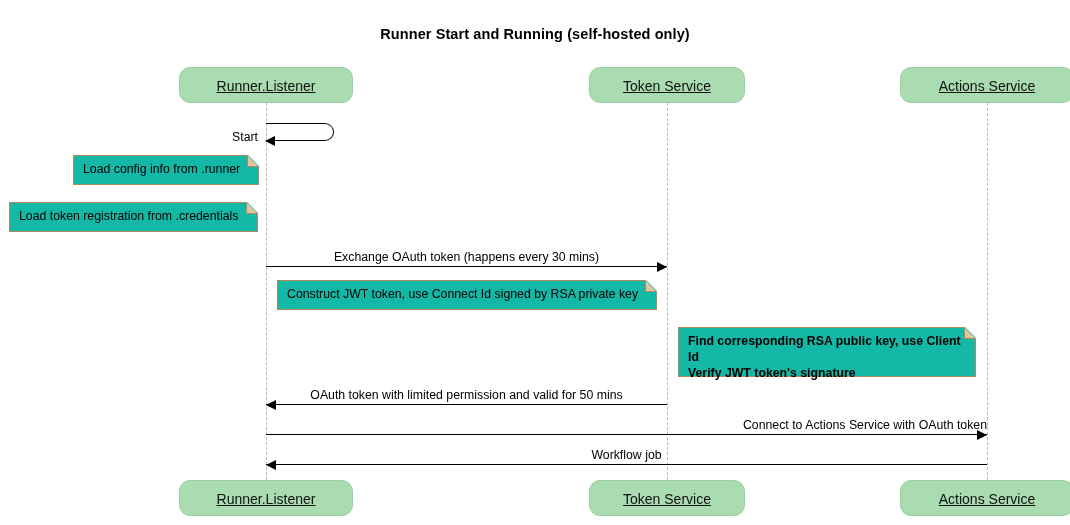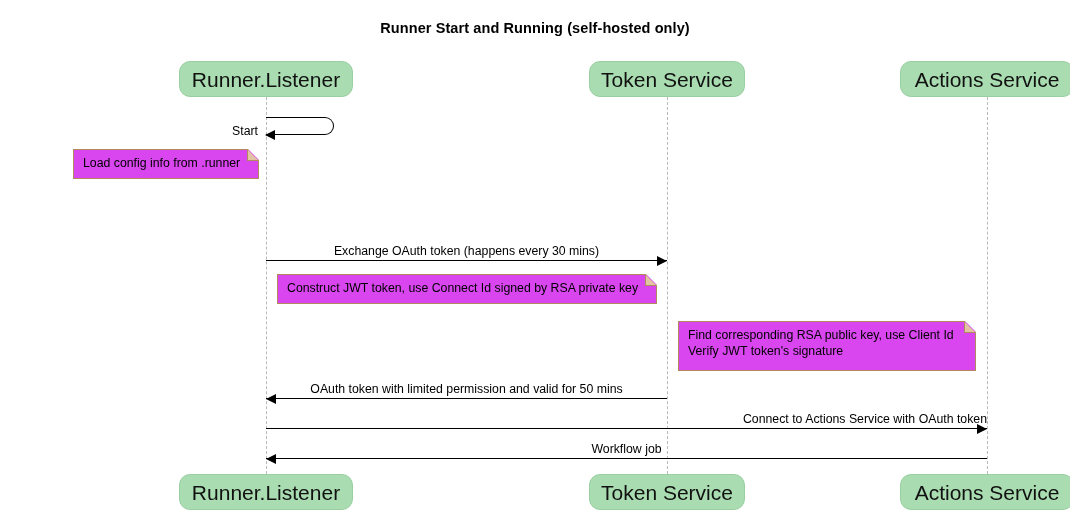--- a/index.html
+++ b/index.html
@@ -10,21 +10,21 @@
   body {
     font-family: "Liberation Sans", sans-serif;
     width: 1070px;
     height: 525px;
     position: relative;
     overflow: hidden;
     color: #000000;
   }
   #diagram {
     position: absolute;
-    left: 0; top: 10px;
+    left: 0; top: 16px;
     width: 1070px;
     height: 368px;
   }
   .title {
     position: absolute;
     left: 0;
     top: 10px;
     width: 1070px;
     text-align: center;
     font-size: 14.5px;
@@ -38,28 +38,29 @@
     border-left: 1px dashed #b9b9b9;
   }
   .actor {
     position: absolute;
     background: #a9dcb0;
     border: 1px solid #9acfa2;
     border-radius: 11px;
     height: 36px;
     line-height: 36px;
     text-align: center;
-    font-size: 21px;
+    font-size: 14px;
     color: #111;
     box-sizing: border-box;
     white-space: nowrap;
+    text-decoration: underline;
   }
   .note {
     position: absolute;
-    background: #d946ef;
+    background: #14b8a6;
     border: 1px solid #b08a5e;
     box-sizing: border-box;
     font-size: 12.3px;
     color: #000;
     padding: 5px 8px 5px 9px;
     line-height: 16px;
     white-space: pre-line;
   }
   .note .fold {
     position: absolute;
@@ -136,16 +137,17 @@
     <div class="msg-line" style="left: 266px; top: 388px; width: 401px;"></div>
     <div class="arrow-head-left" style="left: 266px; top: 383.7px;"></div>
     <div class="msg-label" style="left: 266px; width: 401px; top: 372px;">OAuth token with limited permission and valid for 50 mins</div>
     <div class="msg-line" style="left: 266px; top: 418px; width: 721px;"></div>
     <div class="arrow-head-right" style="left: 977px; top: 413.7px;"></div>
     <div class="msg-label" style="left: 266px; width: 721px; top: 402px; text-align: right;">Connect to Actions Service with OAuth token</div>
     <div class="msg-line" style="left: 266px; top: 448px; width: 721px;"></div>
     <div class="arrow-head-left" style="left: 266px; top: 443.7px;"></div>
     <div class="msg-label" style="left: 266px; width: 721px; top: 432px;">Workflow job</div>
     <div class="note" style="left: 73px; top: 139px; width: 186px; height: 30px;"><span>Load config info from .runner</span><div class="fold-tri"></div><div class="fold" style="clip-path: polygon(0px 0px, 100% 100%, 0px 100%);"></div></div>
+    <div class="note" style="left: 9px; top: 186px; width: 249px; height: 30px;"><span>Load token registration from .credentials</span><div class="fold-tri"></div><div class="fold" style="clip-path: polygon(0px 0px, 100% 100%, 0px 100%);"></div></div>
     <div class="note" style="left: 277px; top: 264px; width: 380px; height: 30px;"><span>Construct JWT token, use Connect Id signed by RSA private key</span><div class="fold-tri"></div><div class="fold" style="clip-path: polygon(0px 0px, 100% 100%, 0px 100%);"></div></div>
-    <div class="note" style="left: 678px; top: 311px; width: 298px; height: 50px;"><span>Find corresponding RSA public key, use Client Id
+    <div class="note" style="left: 678px; top: 311px; width: 298px; height: 50px; font-weight: bold;"><span>Find corresponding RSA public key, use Client Id
 Verify JWT token's signature</span><div class="fold-tri"></div><div class="fold" style="clip-path: polygon(0px 0px, 100% 100%, 0px 100%);"></div></div>
   </div>
 
 </body></html>

